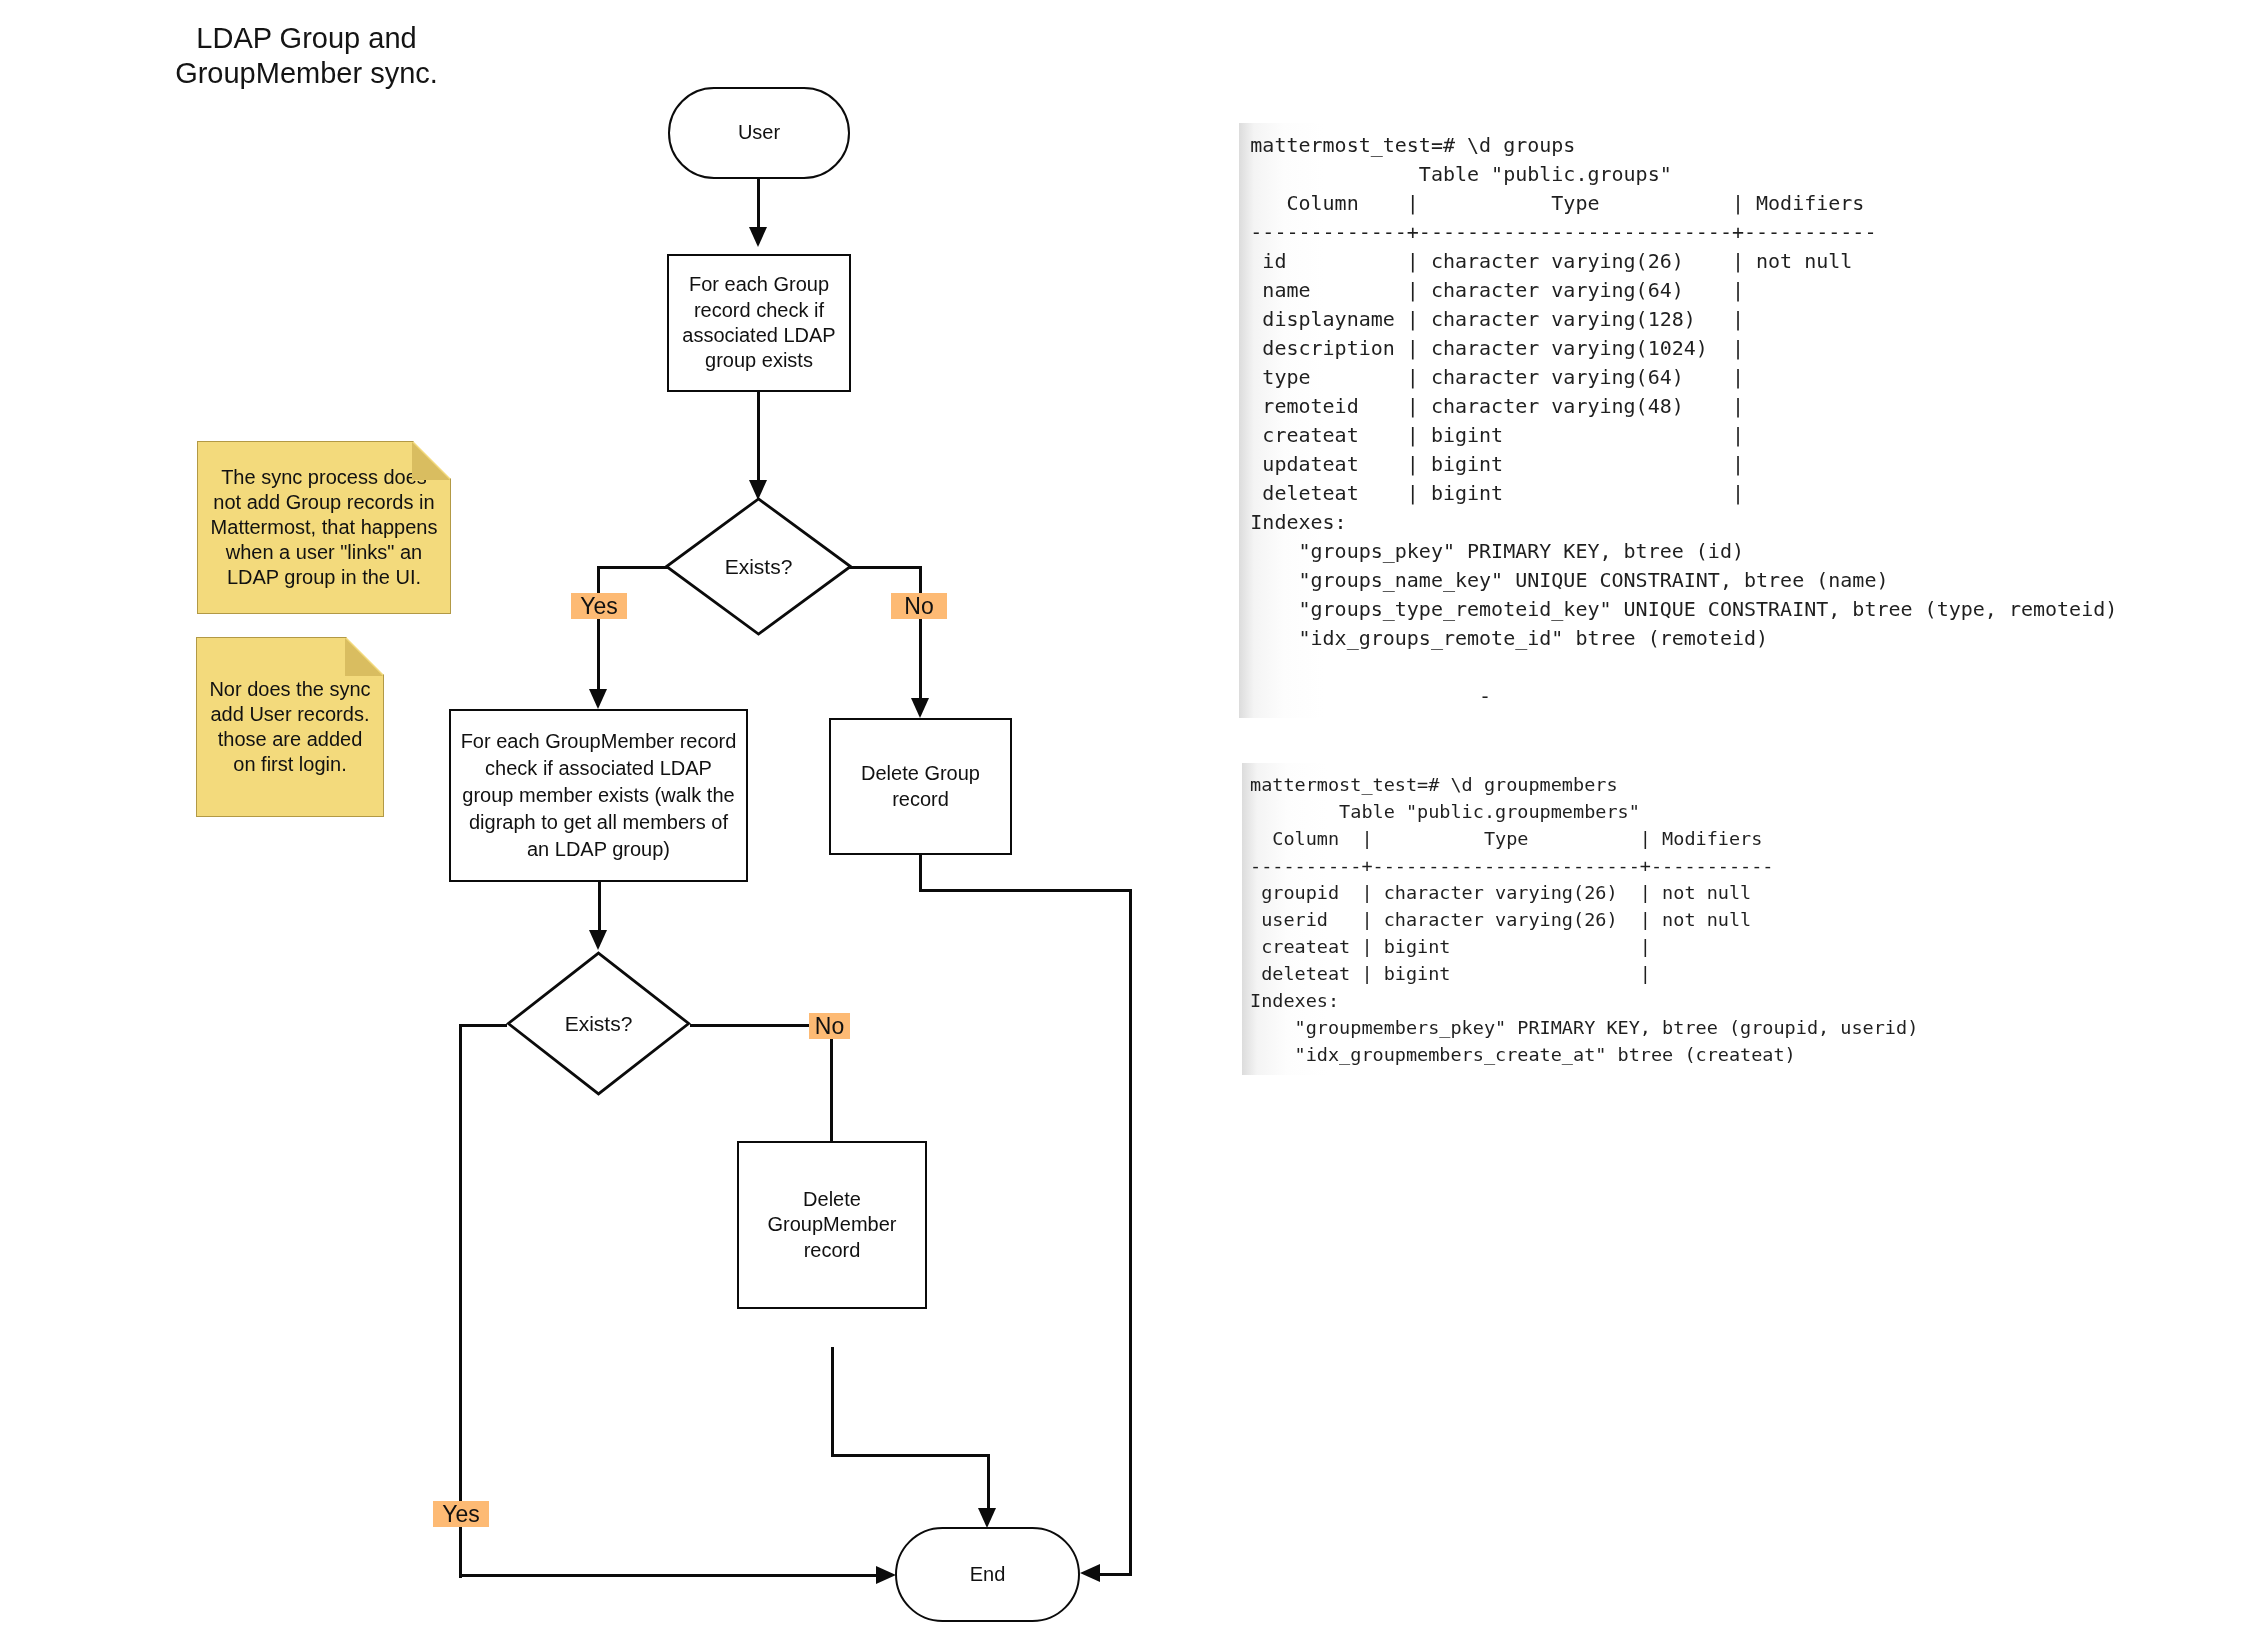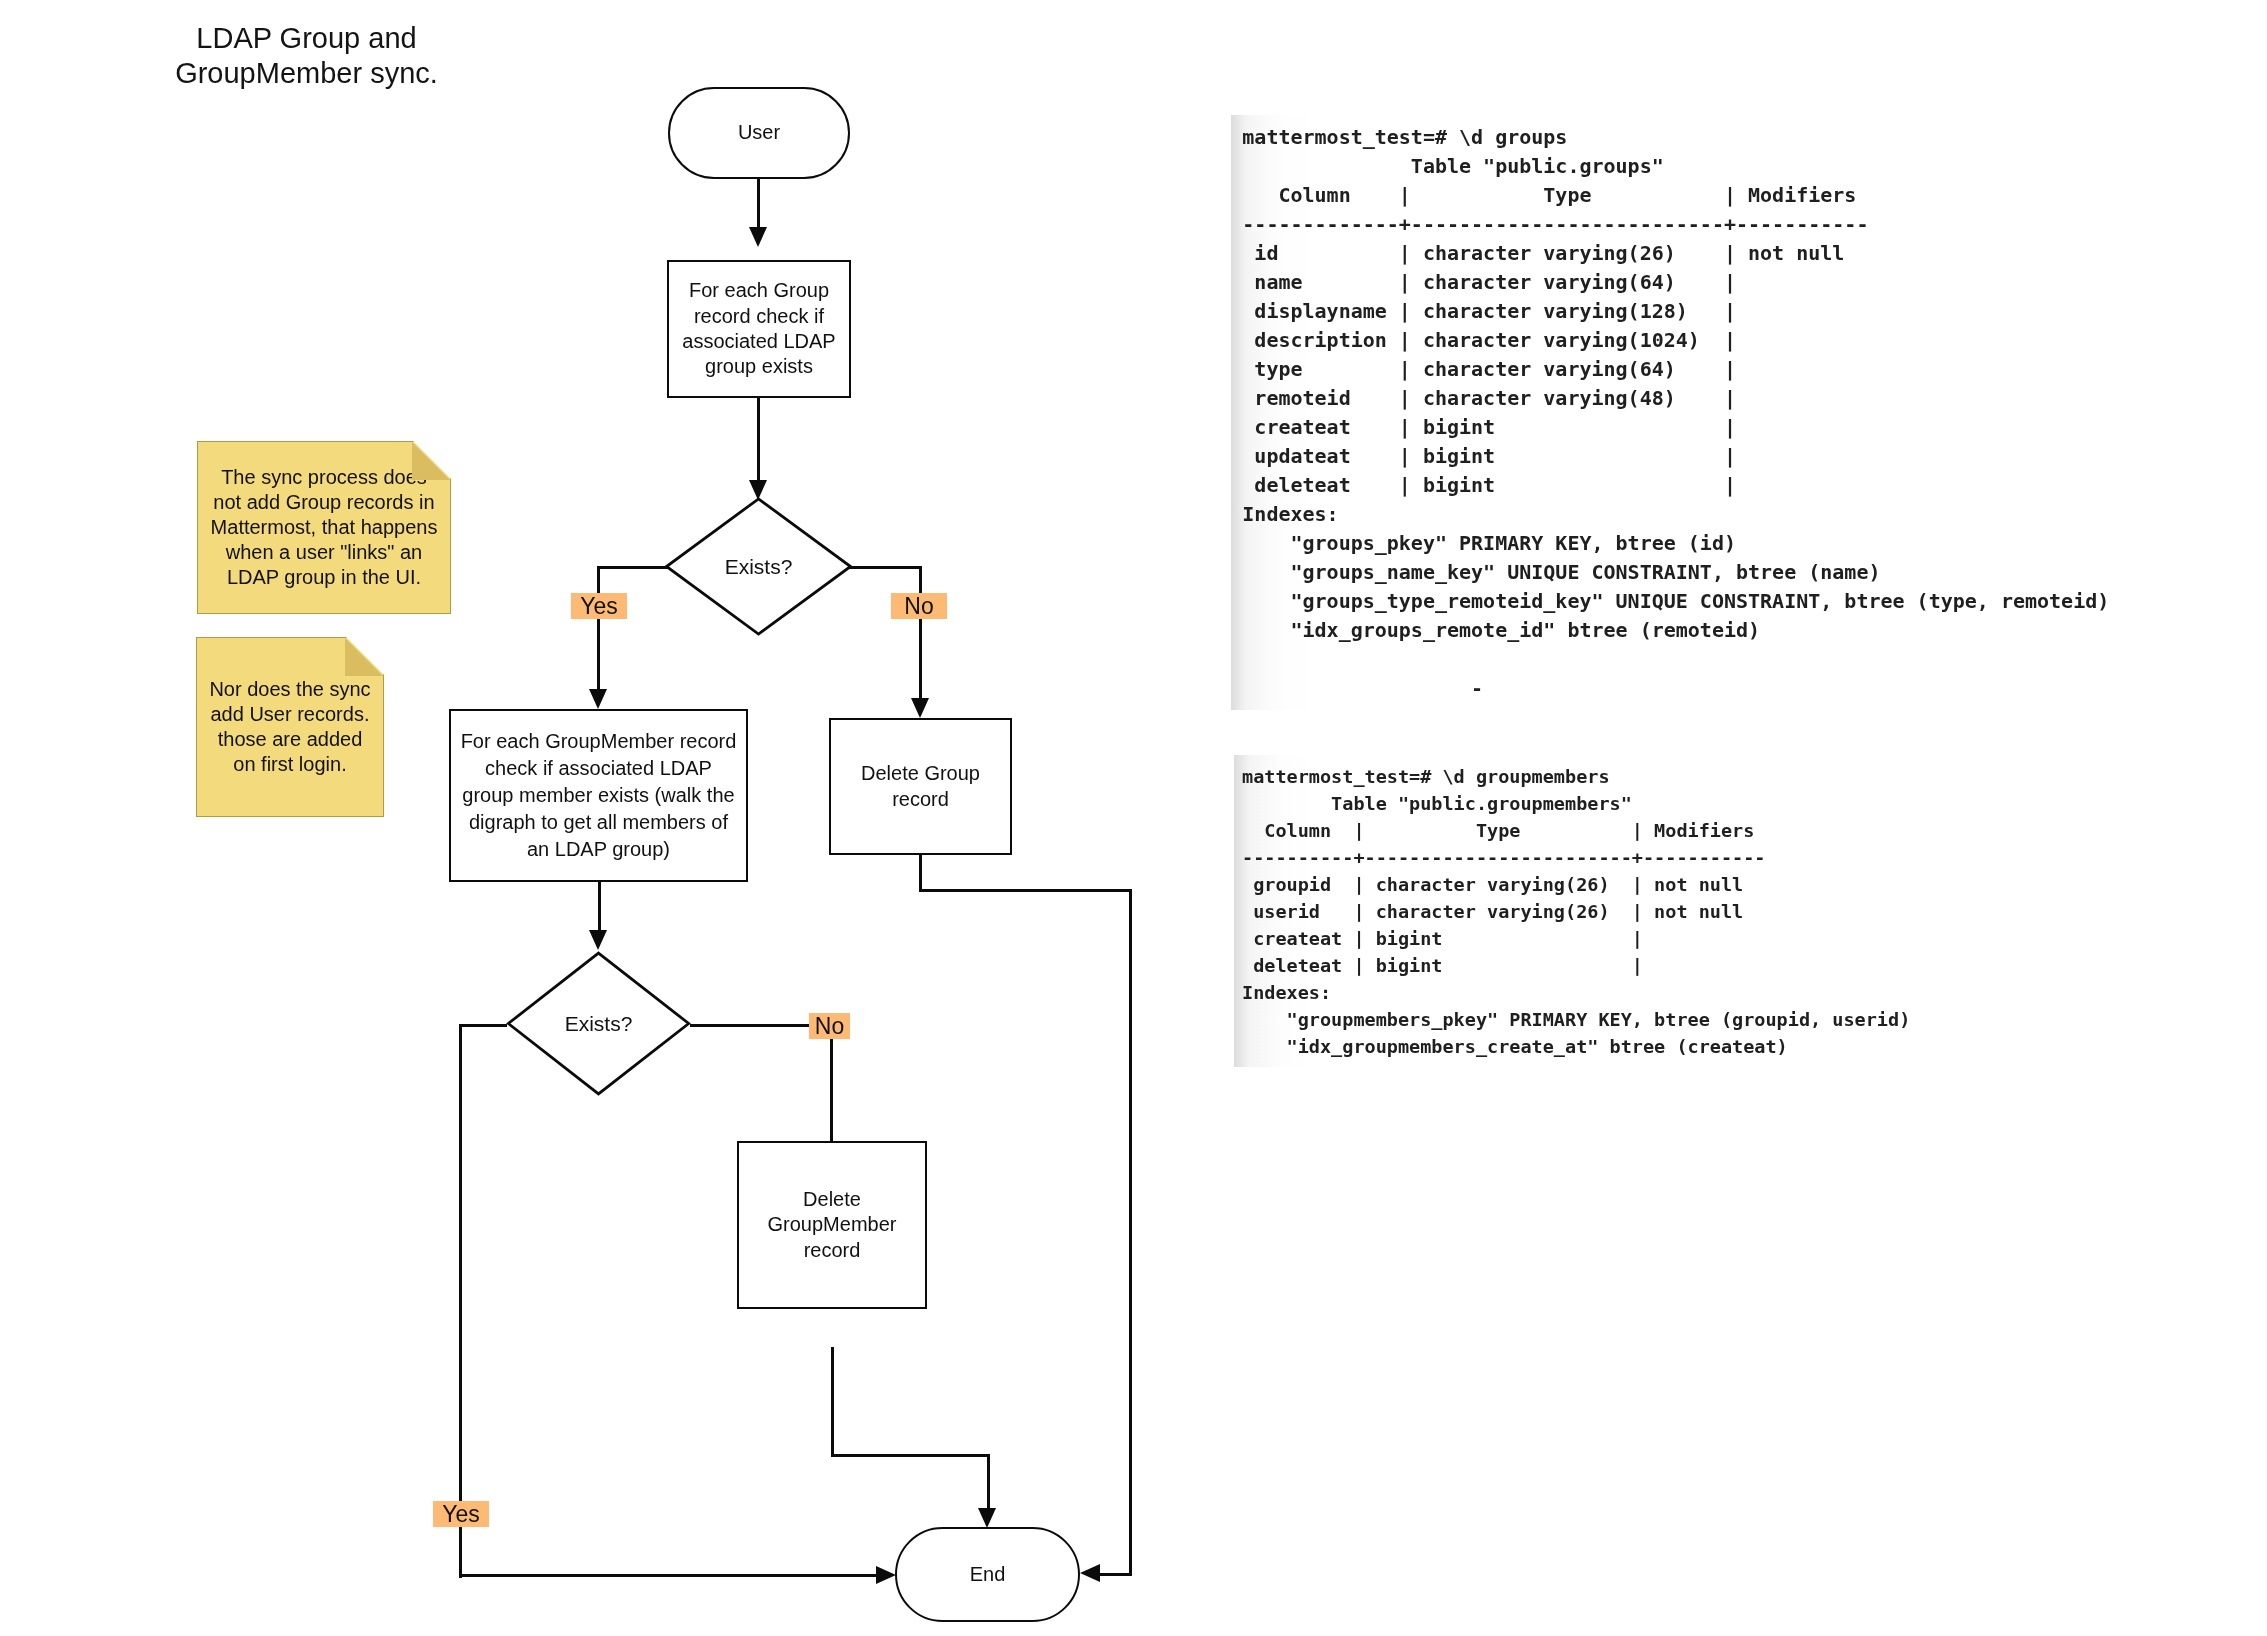--- a/index.html
+++ b/index.html
@@ -29,23 +29,23 @@
 
   
   .note{position:absolute;box-sizing:border-box;background:#F3DA7C;border:1.9px solid #B29945;
         clip-path:polygon(0 0, calc(100% - 38px) 0, 100% 38px, 100% 100%, 0 100%);
         display:flex;align-items:center;justify-content:center;text-align:center;
         font-size:20px;line-height:25px;white-space:pre-line;padding:9.4px;}
   .note::after{content:'';position:absolute;top:0;right:0;width:38px;height:38px;
         background:#D9BD60;clip-path:polygon(0 0, 100% 100%, 0 100%);}
 
   
-  .term{position:absolute;margin:4px;font-family:"DejaVu Sans Mono", monospace;color:#1f1f1f;
+  .term{position:absolute;margin:12px;font-family:"DejaVu Sans Mono", monospace;color:#1f1f1f;
         background:linear-gradient(90deg,#dcdcdc 0px,#f4f4f4 15px,#fdfdfd 45px,#ffffff 85px);
-        padding:7.5px 11.3px;white-space:pre;font-weight:bold;}
+        padding:7.5px 11.3px;white-space:pre;}
   .term1{font-size:20px;line-height:29px;}
   .term2{font-size:18.5px;line-height:27px;}
 
   .page-title{position:absolute;font-size:29px;font-weight:normal;line-height:35px;
         text-align:center;white-space:pre-line;color:#141414;}
 </style>
 </head>
 <body>
 
 <div id="canvas">
@@ -118,21 +118,21 @@
     <div class="ah ah-left" style="left:1080px;top:1564px;"></div>
   </div>
 
   <div class="edge-label" style="left:571px;top:593px;width:56px;">Yes</div>
   <div class="edge-label" style="left:891px;top:593px;width:56px;">No</div>
   <div class="edge-label" style="left:809px;top:1013px;width:41px;">No</div>
   <div class="edge-label" style="left:433px;top:1501px;width:56px;">Yes</div>
 
   <div class="node stadium" style="left:668px;top:87px;width:182px;height:92px;">User</div>
 
-  <div class="node" style="left:667px;top:260px;width:184px;height:138px;">For each Group
+  <div class="node" style="left:667px;top:254px;width:184px;height:138px;">For each Group
 record check if
 associated LDAP
 group exists</div>
 
   <div class="diamond-wrap" style="left:664px;top:497px;width:189px;height:139px;">
     <svg width="189" height="139" viewBox="0 0 201 148">
       <polygon points="100.5,2 198.5,74 100.5,146 2.5,74" fill="#ffffff" stroke="#0b0b0b" stroke-width="3"></polygon>
     </svg>
     <div class="diamond-label">Exists?</div>
   </div>

